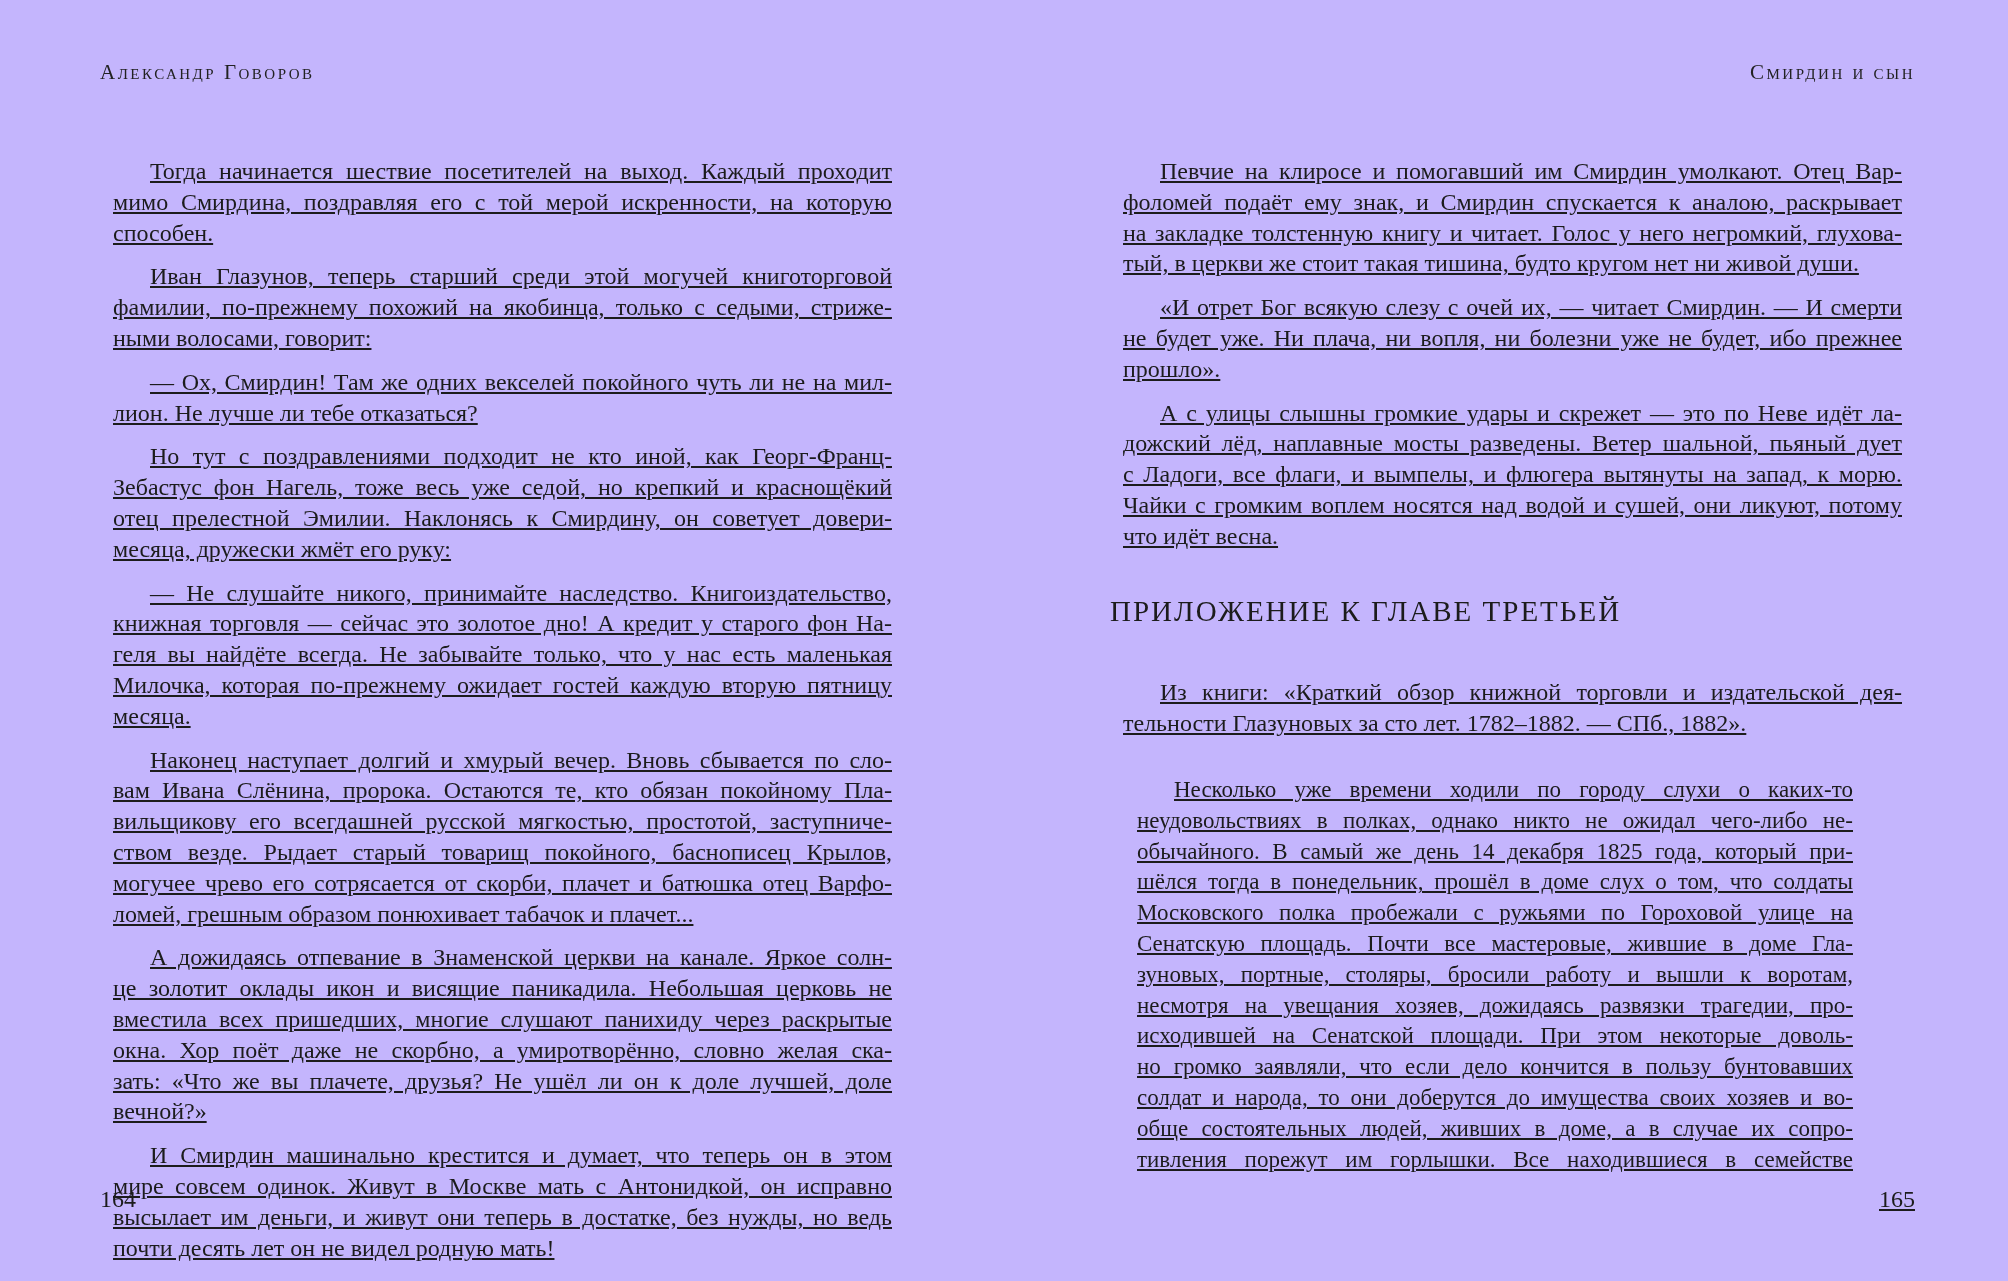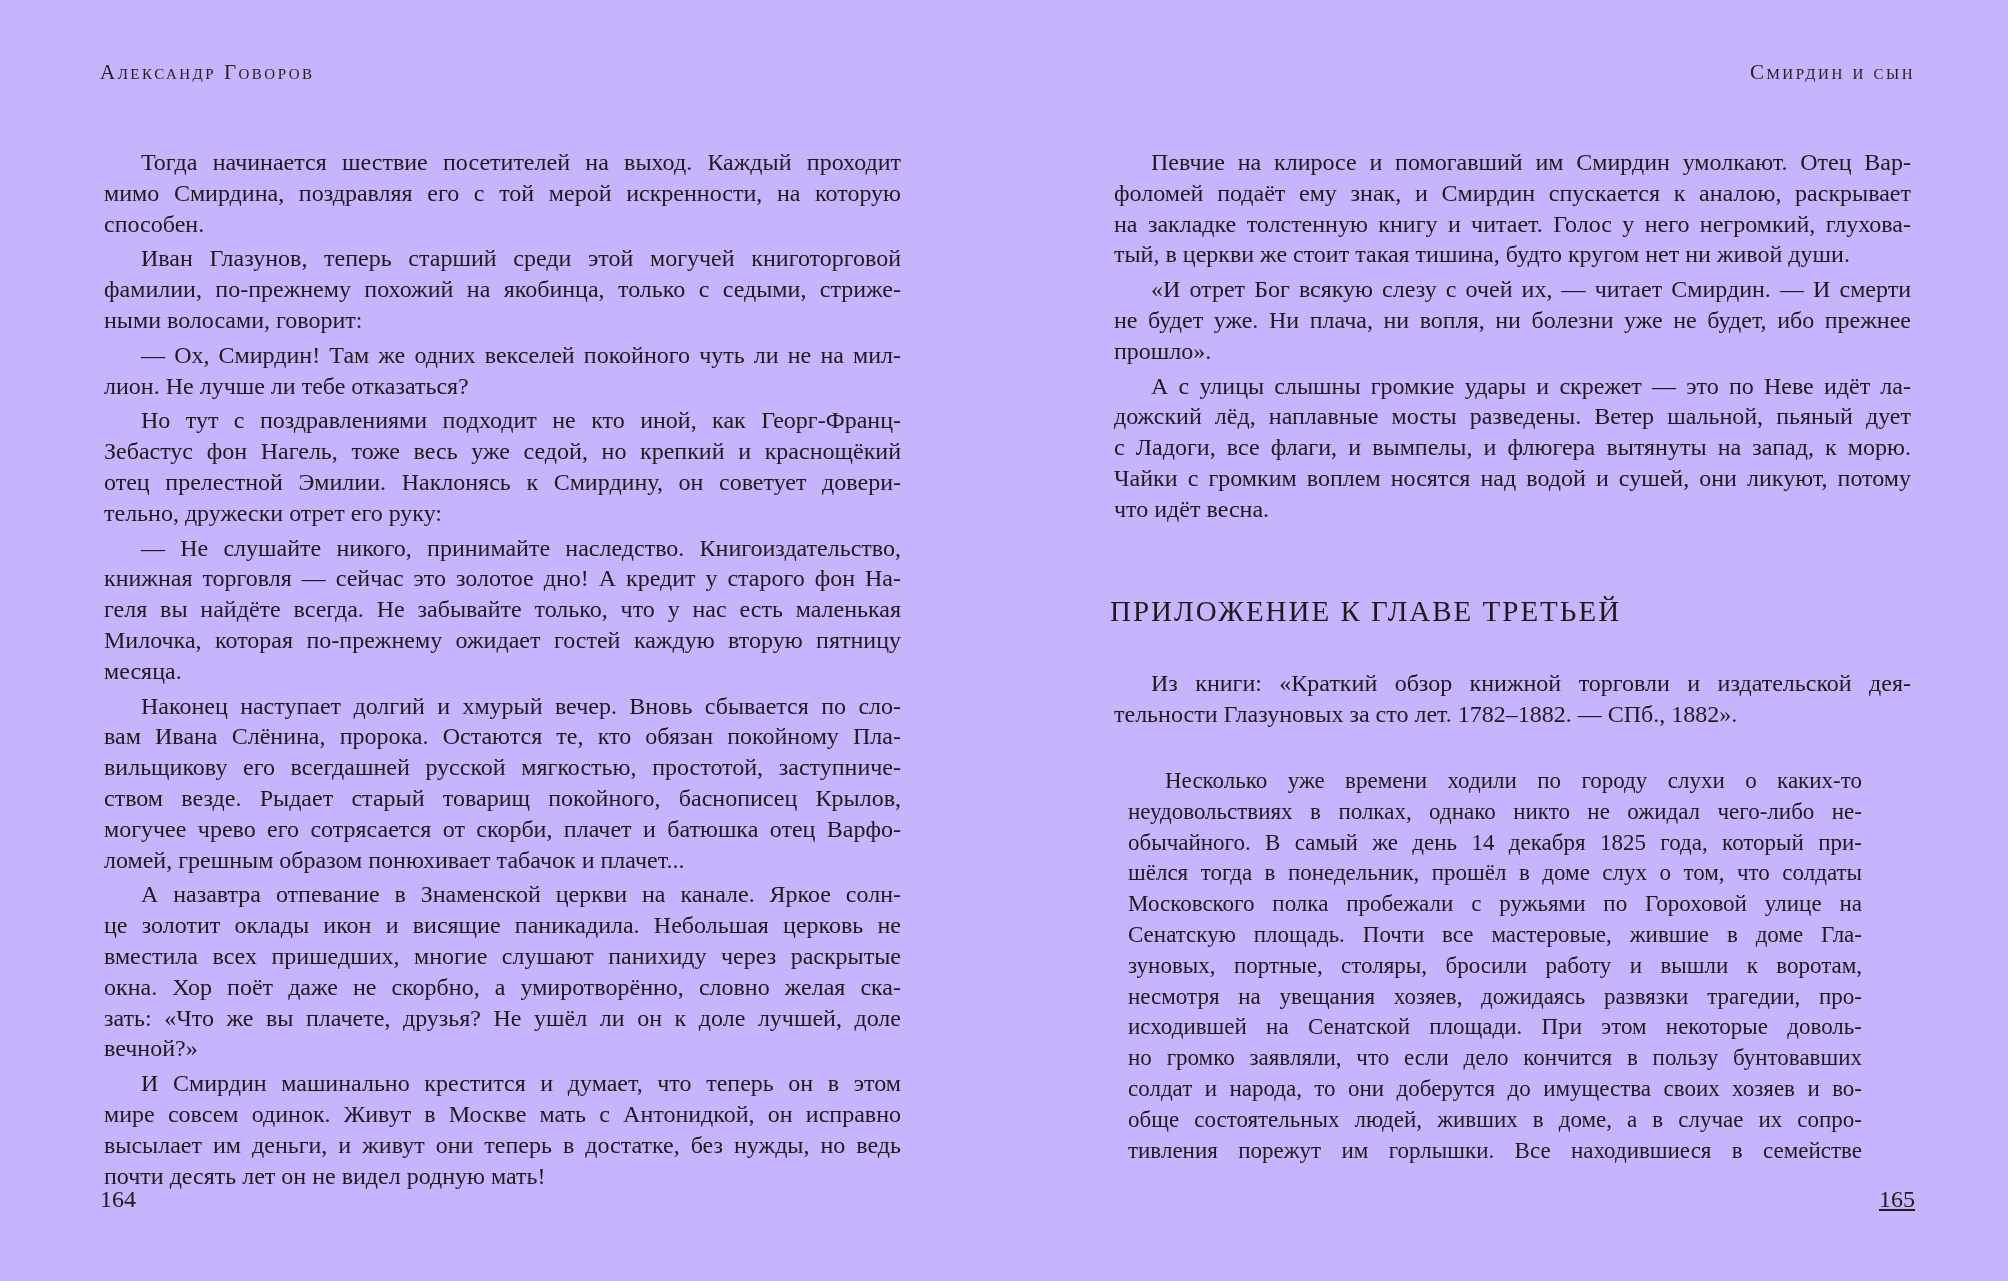--- a/index.html
+++ b/index.html
@@ -37,21 +37,21 @@
   }
   .running-header.align-right { text-align: right; }
 
   .body-text {
     position: absolute;
     left: 0;
     width: 100%;
   }
   .body-main  { top: 143px; }
 
-  .para { margin: 4px; padding: 0; }
+  .para { margin: 13px; padding: 0; text-decoration: underline; }
 
   .line {
     font-size: 24px;
     line-height: 30.8px;
     height: 30.8px;
     text-align: justify;
     text-align-last: justify;
   }
   .line.first { text-indent: 37px; }
   .line.last  { text-align-last: left; }
@@ -115,39 +115,39 @@
           <div class="line last">ными волосами, говорит:</div>
         </div>
         <div class="para">
           <div class="line first">— Ох, Смирдин! Там же одних векселей покойного чуть ли не на мил-</div>
           <div class="line last">лион. Не лучше ли тебе отказаться?</div>
         </div>
         <div class="para">
           <div class="line first">Но тут с поздравлениями подходит не кто иной, как Георг-Франц-</div>
           <div class="line">Зебастус фон Нагель, тоже весь уже седой, но крепкий и краснощёкий</div>
           <div class="line">отец прелестной Эмилии. Наклонясь к Смирдину, он советует довери-</div>
-          <div class="line last">тельно, дружески отрет его руку:</div>
+          <div class="line last">месяца, дружески жмёт его руку:</div>
         </div>
         <div class="para">
           <div class="line first">— Не слушайте никого, принимайте наследство. Книгоиздательство,</div>
           <div class="line">книжная торговля — сейчас это золотое дно! А кредит у старого фон На-</div>
           <div class="line">геля вы найдёте всегда. Не забывайте только, что у нас есть маленькая</div>
           <div class="line">Милочка, которая по-прежнему ожидает гостей каждую вторую пятницу</div>
           <div class="line last">месяца.</div>
         </div>
         <div class="para">
           <div class="line first">Наконец наступает долгий и хмурый вечер. Вновь сбывается по сло-</div>
           <div class="line">вам Ивана Слёнина, пророка. Остаются те, кто обязан покойному Пла-</div>
           <div class="line">вильщикову его всегдашней русской мягкостью, простотой, заступниче-</div>
           <div class="line">ством везде. Рыдает старый товарищ покойного, баснописец Крылов,</div>
           <div class="line">могучее чрево его сотрясается от скорби, плачет и батюшка отец Варфо-</div>
           <div class="line last">ломей, грешным образом понюхивает табачок и плачет...</div>
         </div>
         <div class="para">
-          <div class="line first">А назавтра отпевание в Знаменской церкви на канале. Яркое солн-</div>
+          <div class="line first">А дожидаясь отпевание в Знаменской церкви на канале. Яркое солн-</div>
           <div class="line">це золотит оклады икон и висящие паникадила. Небольшая церковь не</div>
           <div class="line">вместила всех пришедших, многие слушают панихиду через раскрытые</div>
           <div class="line">окна. Хор поёт даже не скорбно, а умиротворённо, словно желая ска-</div>
           <div class="line">зать: «Что же вы плачете, друзья? Не ушёл ли он к доле лучшей, доле</div>
           <div class="line last">вечной?»</div>
         </div>
         <div class="para">
           <div class="line first">И Смирдин машинально крестится и думает, что теперь он в этом</div>
           <div class="line">мире совсем одинок. Живут в Москве мать с Антонидкой, он исправно</div>
           <div class="line">высылает им деньги, и живут они теперь в достатке, без нужды, но ведь</div>

